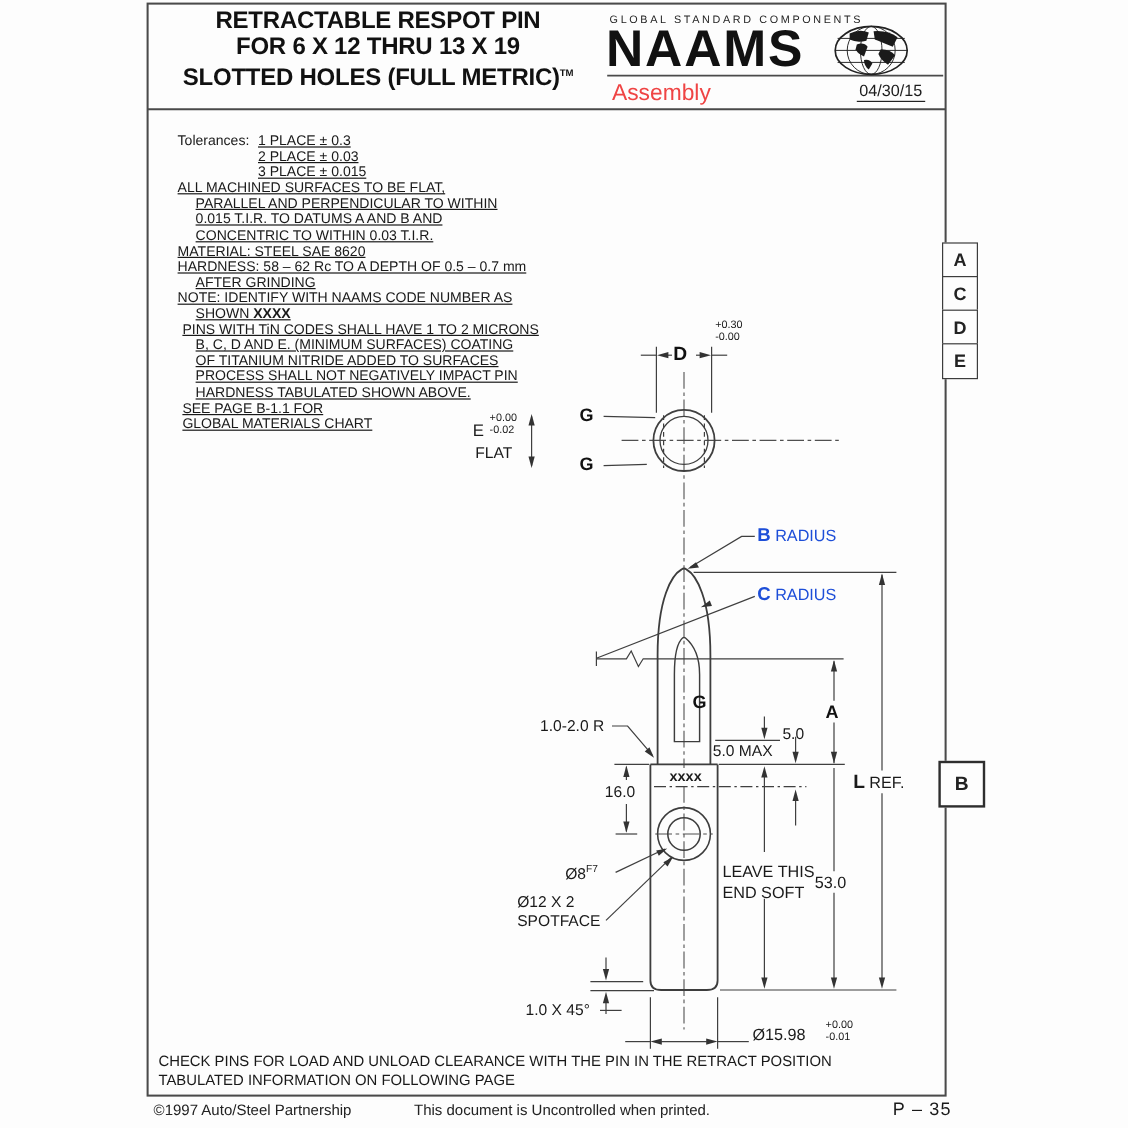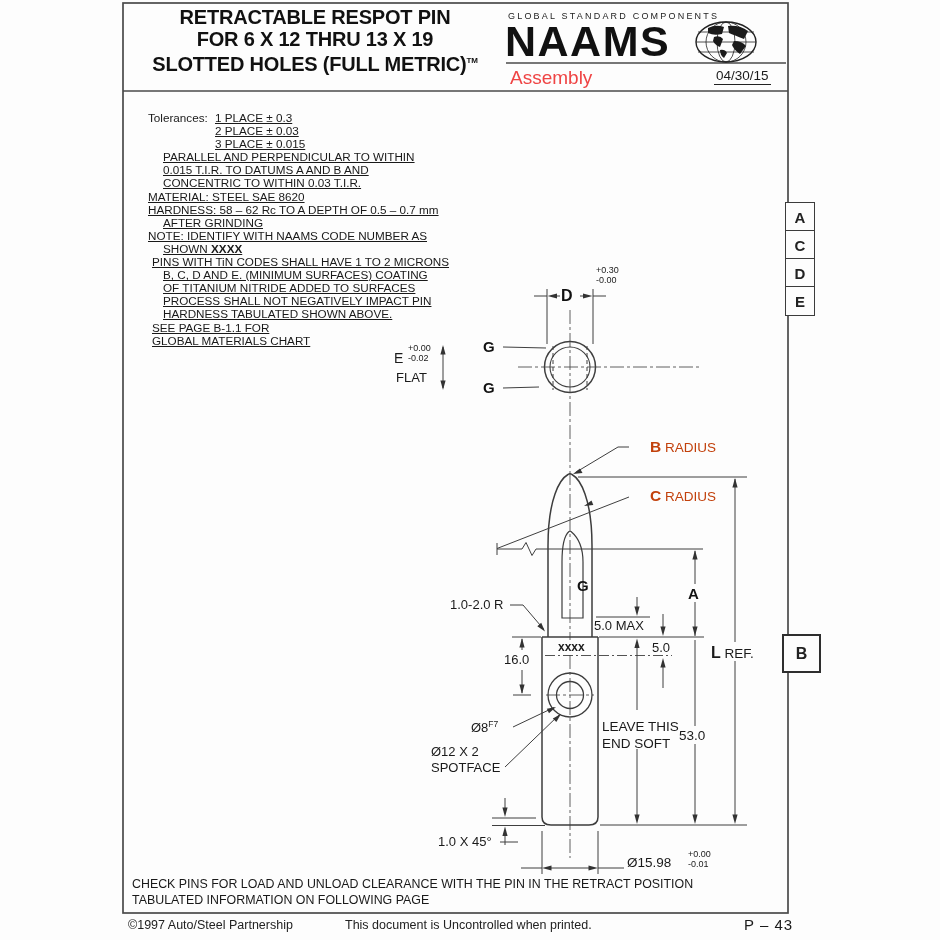--- a/index.html
+++ b/index.html
@@ -15,21 +15,21 @@
   #assembly{left:510px;top:67px;font-size:19px;color:#ef4444;}
   #date{left:714px;top:68px;font-size:13.5px;border-bottom:1.3px solid #222;padding:0 2px 1px 2px;}
   
   #notes{left:148px;top:111px;font-size:11.7px;line-height:13.1px;white-space:nowrap;color:#191919;text-decoration:underline;}
   #notes .lbl{display:inline-block;width:67px;}
   .ind0{padding-left:0;} .ind1{padding-left:15px;} .ind2{padding-left:67px;} .ind3{padding-left:4px;}
   
   .dim{font-size:13px;color:#1a1a1a;white-space:nowrap;}
   .dimb{font-weight:bold;font-size:15px;color:#111;white-space:nowrap;}
   .tol{font-size:9px;line-height:9.6px;color:#1a1a1a;white-space:nowrap;}
-  .radlbl{font-size:13.5px;white-space:nowrap;color:#c2410c;margin-left:19px;}
+  .radlbl{font-size:13.5px;white-space:nowrap;color:#1d4ed8;}
   .radlbl b{font-size:15.5px;}
   .datum{width:28px;height:28px;border:1.6px solid #3c3c3c;background:#fdfdfd;
          display:flex;align-items:center;justify-content:center;
          font-size:15px;font-weight:bold;color:#222;}
   #datumB{width:35px;height:35px;border:2.2px solid #2e2e2e;font-size:16px;}
   
   #bottomnotes{left:132px;top:877px;font-size:12.4px;line-height:15.6px;color:#191919;white-space:nowrap;}
   .foot{font-size:12.5px;color:#222;white-space:nowrap;}
   #pageno{font-size:15px;letter-spacing:1px;color:#1a1a1a;}
   .wbg{background:#fdfdfd;padding:0 2px;}
@@ -175,20 +175,21 @@
     <path d="M40,21 Q48,21 52,26 L46,34 Q40,30 38,25 Z" fill="#1a1a1a"></path>
     <path d="M26,30 Q31,29 33,33 L30,38 Q26,35 26,30 Z" fill="#1a1a1a"></path>
   </svg>
   <div class="abs" id="assembly">Assembly</div>
   <div class="abs" id="date">04/30/15</div>
 
   <div class="abs" id="notes">
     <div class="ind0"><span class="lbl">Tolerances:</span><span>1 PLACE ± 0.3</span></div>
     <div class="ind2">2 PLACE ± 0.03</div>
     <div class="ind2">3 PLACE ± 0.015</div>
+    <div class="ind0">ALL MACHINED SURFACES TO BE FLAT,</div>
     <div class="ind1">PARALLEL AND PERPENDICULAR TO WITHIN</div>
     <div class="ind1">0.015 T.I.R. TO DATUMS A AND B AND</div>
     <div class="ind1">CONCENTRIC TO WITHIN 0.03 T.I.R.</div>
     <div class="ind0">MATERIAL: STEEL SAE 8620</div>
     <div class="ind0">HARDNESS: 58 – 62 Rc TO A DEPTH OF 0.5 – 0.7 mm</div>
     <div class="ind1">AFTER GRINDING</div>
     <div class="ind0">NOTE: IDENTIFY WITH NAAMS CODE NUMBER AS</div>
     <div class="ind1"><span>SHOWN </span><b>XXXX</b></div>
     <div class="ind3">PINS WITH TiN CODES SHALL HAVE 1 TO 2 MICRONS</div>
     <div class="ind1">B, C, D AND E. (MINIMUM SURFACES) COATING</div>
@@ -212,21 +213,21 @@
   <div class="abs dim" style="left:396px;top:370px">FLAT</div>
   <div class="abs dimb" style="left:483px;top:338px">G</div>
   <div class="abs dimb" style="left:483px;top:379px">G</div>
 
   <div class="abs radlbl" style="left:631px;top:438px"><b>B</b> <span>RADIUS</span></div>
   <div class="abs radlbl" style="left:631px;top:487px"><b>C</b> <span>RADIUS</span></div>
   <div class="abs dimb" style="left:577px;top:577px">G</div>
   <div class="abs dim" style="left:450px;top:597px">1.0-2.0 R</div>
   <div class="abs dim" style="left:594px;top:618px">5.0 MAX</div>
   <div class="abs wbg" style="left:556px;top:640px;font-size:12px;font-weight:bold">xxxx</div>
-  <div class="abs dim" style="left:652px;top:640px">5.0</div>
+  <div class="abs dim" style="left:652px;top:604px">5.0</div>
   <div class="abs dimb" style="left:688px;top:585px">A</div>
   <div class="abs dim" style="left:711px;top:644px"><b style="font-size:16px">L</b> <span style="font-size:13.5px">REF.</span></div>
   <div class="abs dim" style="left:504px;top:652px">16.0</div>
   <div class="abs dim" style="left:679px;top:728px;font-size:13.5px">53.0</div>
   <div class="abs dim" style="left:602px;top:719px;font-size:13.5px;line-height:16.5px">
     <div>LEAVE THIS</div>
     <div>END SOFT</div>
   </div>
   <div class="abs dim" style="left:471px;top:719px"><span>Ø8</span><sup style="font-size:8.5px">F7</sup></div>
   <div class="abs dim" style="left:431px;top:744px;line-height:16px">
@@ -245,15 +246,15 @@
   <div class="abs datum" style="left:785px;top:258px">D</div>
   <div class="abs datum" style="left:785px;top:286px">E</div>
   <div class="abs datum" id="datumB" style="left:782px;top:634px">B</div>
 
   <div class="abs" id="bottomnotes">
     <div>CHECK PINS FOR LOAD AND UNLOAD CLEARANCE WITH THE PIN IN THE RETRACT POSITION</div>
     <div>TABULATED INFORMATION ON FOLLOWING PAGE</div>
   </div>
   <div class="abs foot" style="left:128px;top:918px">©1997 Auto/Steel Partnership</div>
   <div class="abs foot" style="left:345px;top:918px">This document is Uncontrolled when printed.</div>
-  <div class="abs" id="pageno" style="left:744px;top:916px">P – 43</div>
+  <div class="abs" id="pageno" style="left:744px;top:916px">P – 35</div>
 
 </div>
 
 </body></html>

